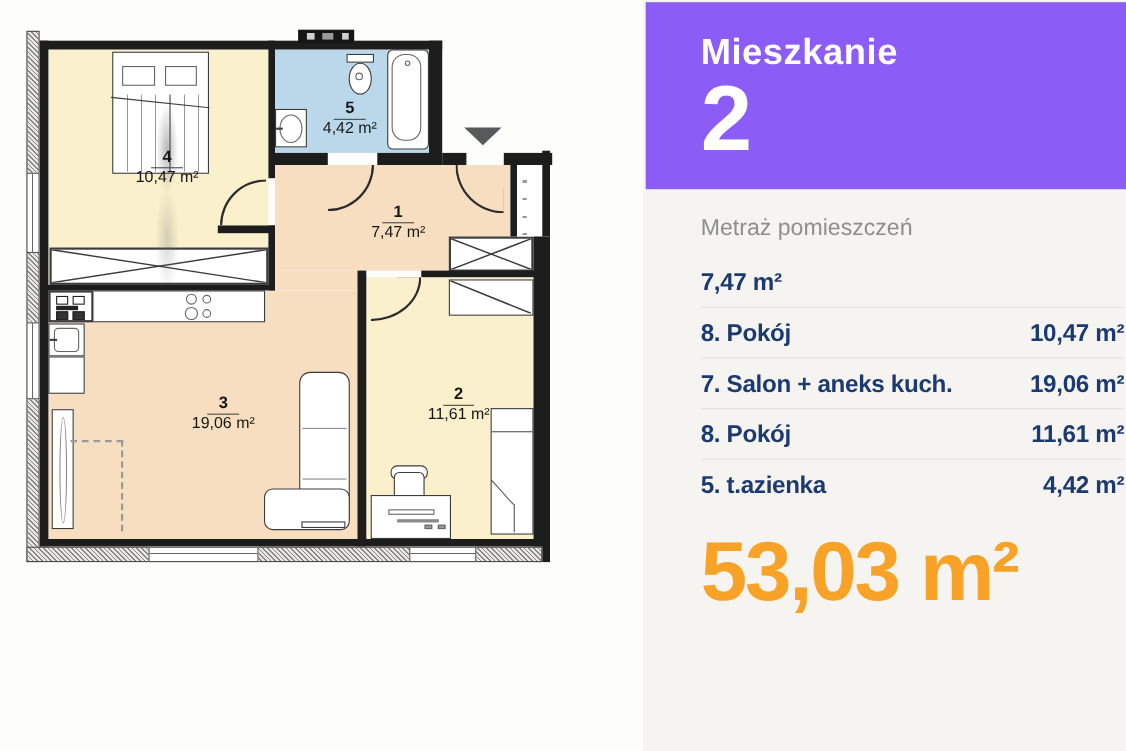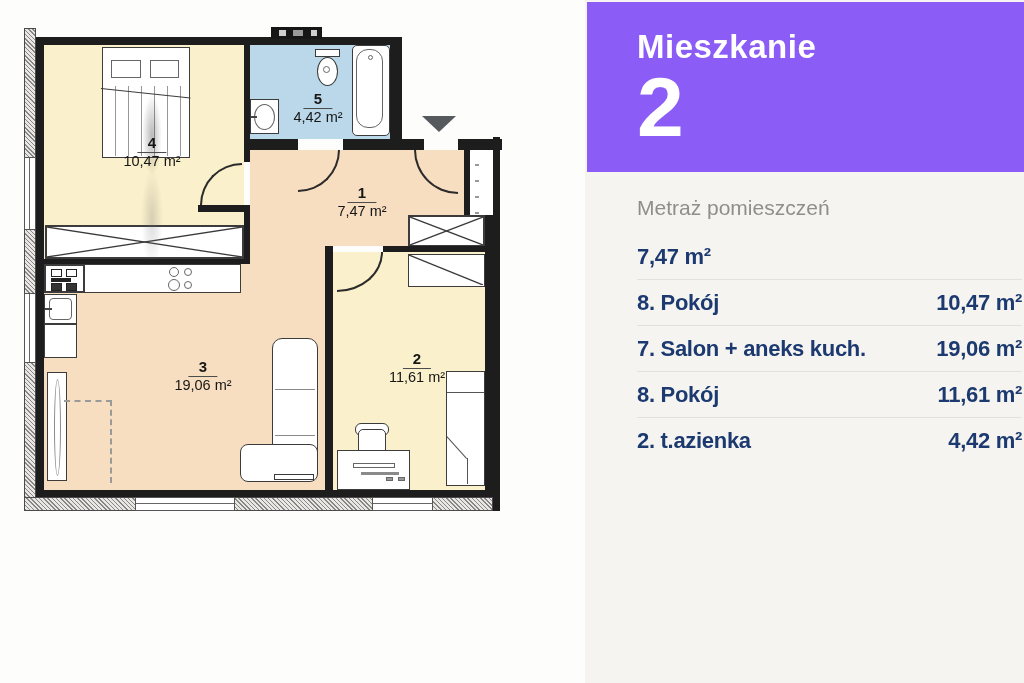--- a/index.html
+++ b/index.html
@@ -221,20 +221,21 @@
     </div>
     <div class="row div">
       <span>7. Salon + aneks kuch.</span>
       <span>19,06 m²</span>
     </div>
     <div class="row div">
       <span>8. Pokój</span>
       <span>11,61 m²</span>
     </div>
     <div class="row">
-      <span>2. t.azienka</span>
+      <span>5. t.azienka</span>
       <span>4,42 m²</span>
     </div>
   </div>
 
   <div id="totals">
+    <div class="big">53,03 m²</div>
   </div>
 </div>
 
 </body></html>

